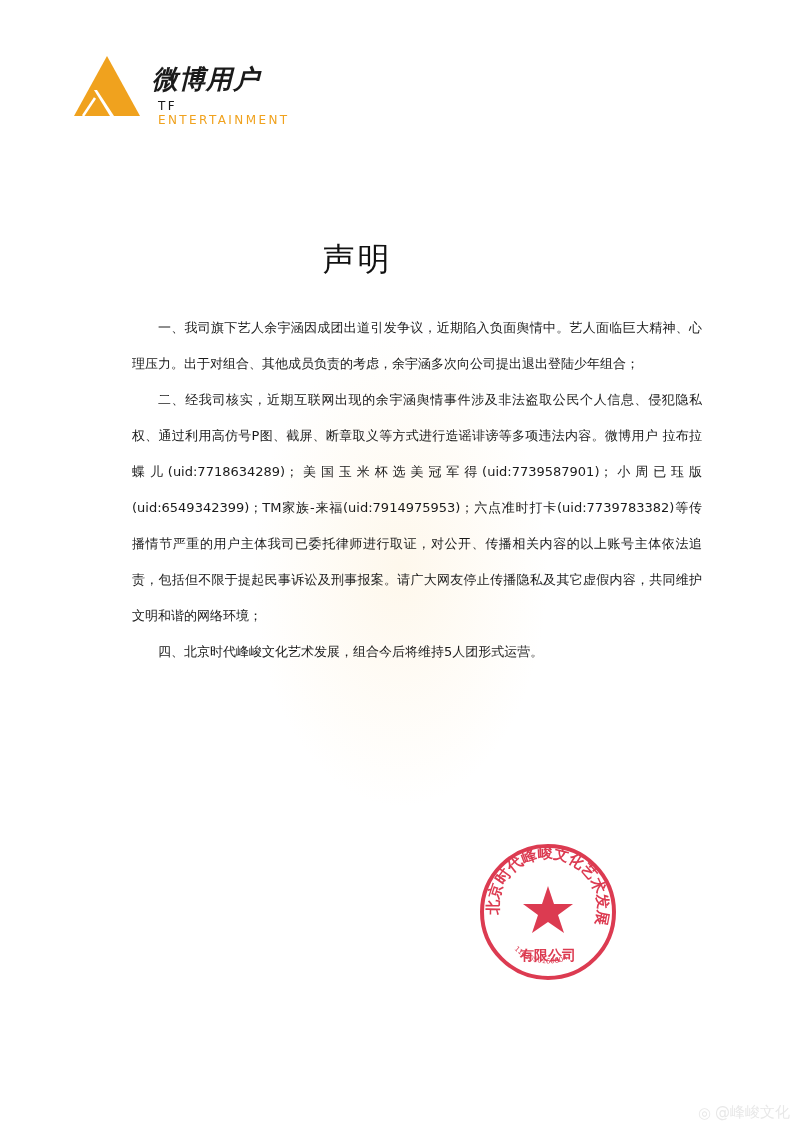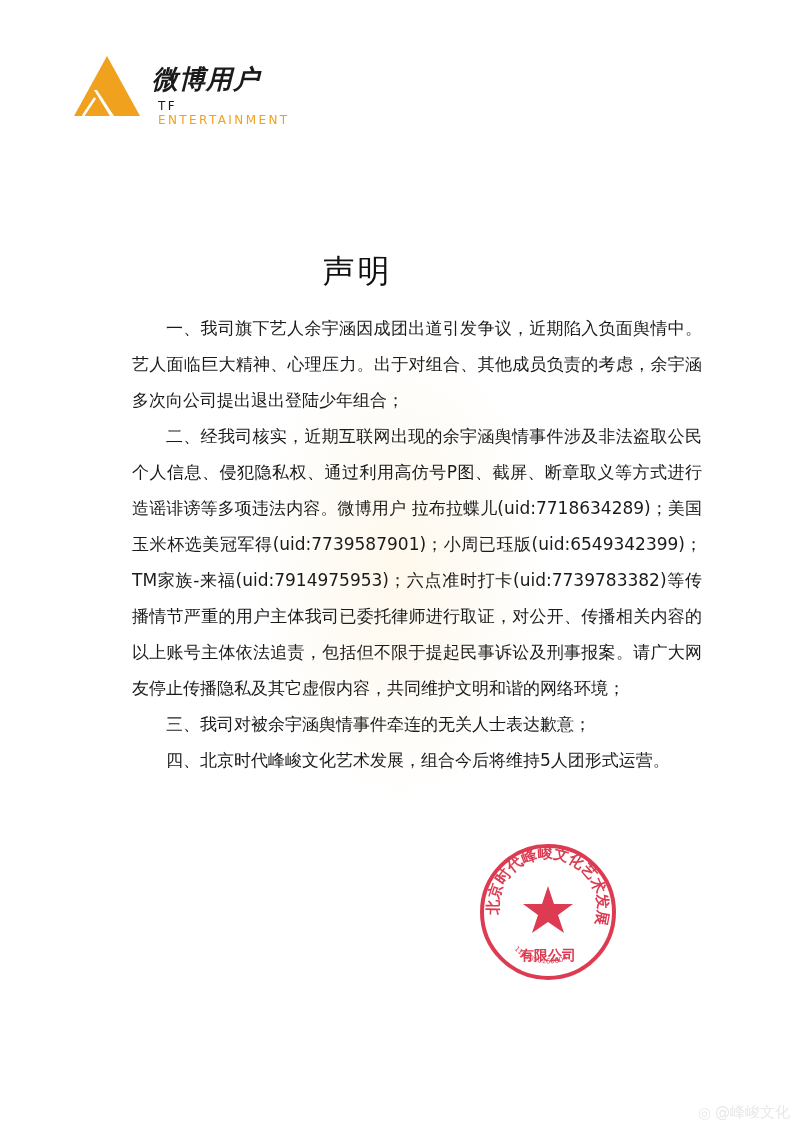--- a/index.html
+++ b/index.html
@@ -6,22 +6,22 @@
   body { width:800px; height:1132px; background:#ffffff; position:relative; overflow:hidden;
          font-family:"DejaVu Sans","Liberation Sans",sans-serif; color:#1a1a1a; }
   .watermark { position:absolute; left:250px; top:330px; width:300px; height:480px;
                background:radial-gradient(ellipse at center, rgba(250,215,150,0.18) 0%, rgba(255,255,255,0) 70%); }
   .logo { position:absolute; left:74px; top:56px; width:200px; height:64px; }
   .logo-tri { position:absolute; left:0; top:0; }
   .logo-cn { position:absolute; left:78px; top:6px; font-family:"DejaVu Serif",serif; font-size:26px;
              font-weight:bold; font-style:italic; color:#1a1a1a; letter-spacing:1px; }
   .logo-en { position:absolute; left:84px; top:43px; font-size:12px; letter-spacing:2.4px; color:#1a1a1a; }
   .logo-en .accent { color:#f0a21e; }
-  .title { position:absolute; left:0; width:715px; top:250px; text-align:center; font-size:32px; letter-spacing:3px; color:#111; }
-  .body { position:absolute; left:132px; top:310px; width:570px; font-size:17px; line-height:36px; color:#1a1a1a; }
+  .title { position:absolute; left:0; width:715px; top:238px; text-align:center; font-size:32px; letter-spacing:3px; color:#111; }
+  .body { position:absolute; left:132px; top:310px; width:570px; font-size:13px; line-height:36px; color:#1a1a1a; }
   .body p { margin:0; text-indent:2em; text-align:justify; }
   .sign { position:absolute; right:96px; top:912px; text-align:right; font-size:17px; line-height:30px; color:#1a1a1a; z-index:2; }
   .seal { position:absolute; left:478px; top:842px; width:140px; height:140px; z-index:3; opacity:0.88; }
   .weibo { position:absolute; right:10px; bottom:10px; font-size:15px; color:#e8e8e8; display:flex; align-items:center; gap:4px; }
 </style>
 </head>
 <body>
 
 <div class="watermark"></div>
 
@@ -37,21 +37,20 @@
     <span>TF</span>
     <span class="accent">ENTERTAINMENT</span>
   </div>
 </div>
 
 <div class="title">声明</div>
 
 <div class="body">
   <p>一、我司旗下艺人余宇涵因成团出道引发争议，近期陷入负面舆情中。艺人面临巨大精神、心理压力。出于对组合、其他成员负责的考虑，余宇涵多次向公司提出退出登陆少年组合；</p>
   <p>二、经我司核实，近期互联网出现的余宇涵舆情事件涉及非法盗取公民个人信息、侵犯隐私权、通过利用高仿号P图、截屏、断章取义等方式进行造谣诽谤等多项违法内容。微博用户  拉布拉蝶儿(uid:7718634289)；美国玉米杯选美冠军得(uid:7739587901)；小周已珏版(uid:6549342399)；TM家族-来福(uid:7914975953)；六点准时打卡(uid:7739783382)等传播情节严重的用户主体我司已委托律师进行取证，对公开、传播相关内容的以上账号主体依法追责，包括但不限于提起民事诉讼及刑事报案。请广大网友停止传播隐私及其它虚假内容，共同维护文明和谐的网络环境；</p>
-  <p>三、我司对被余宇涵舆情事件牵连的无关人士表达歉意；</p>
   <p>四、北京时代峰峻文化艺术发展，组合今后将维持5人团形式运营。</p>
 </div>
 
 <div class="sign">
 </div>
 
 <svg class="seal" viewBox="0 0 140 140">
   <defs>
     <path id="sealArc" d="M 22,80 A 50,50 0 1,1 118,80"></path>
     <path id="sealArcBottom" d="M 30,100 A 48,48 0 0,0 110,100"></path>

